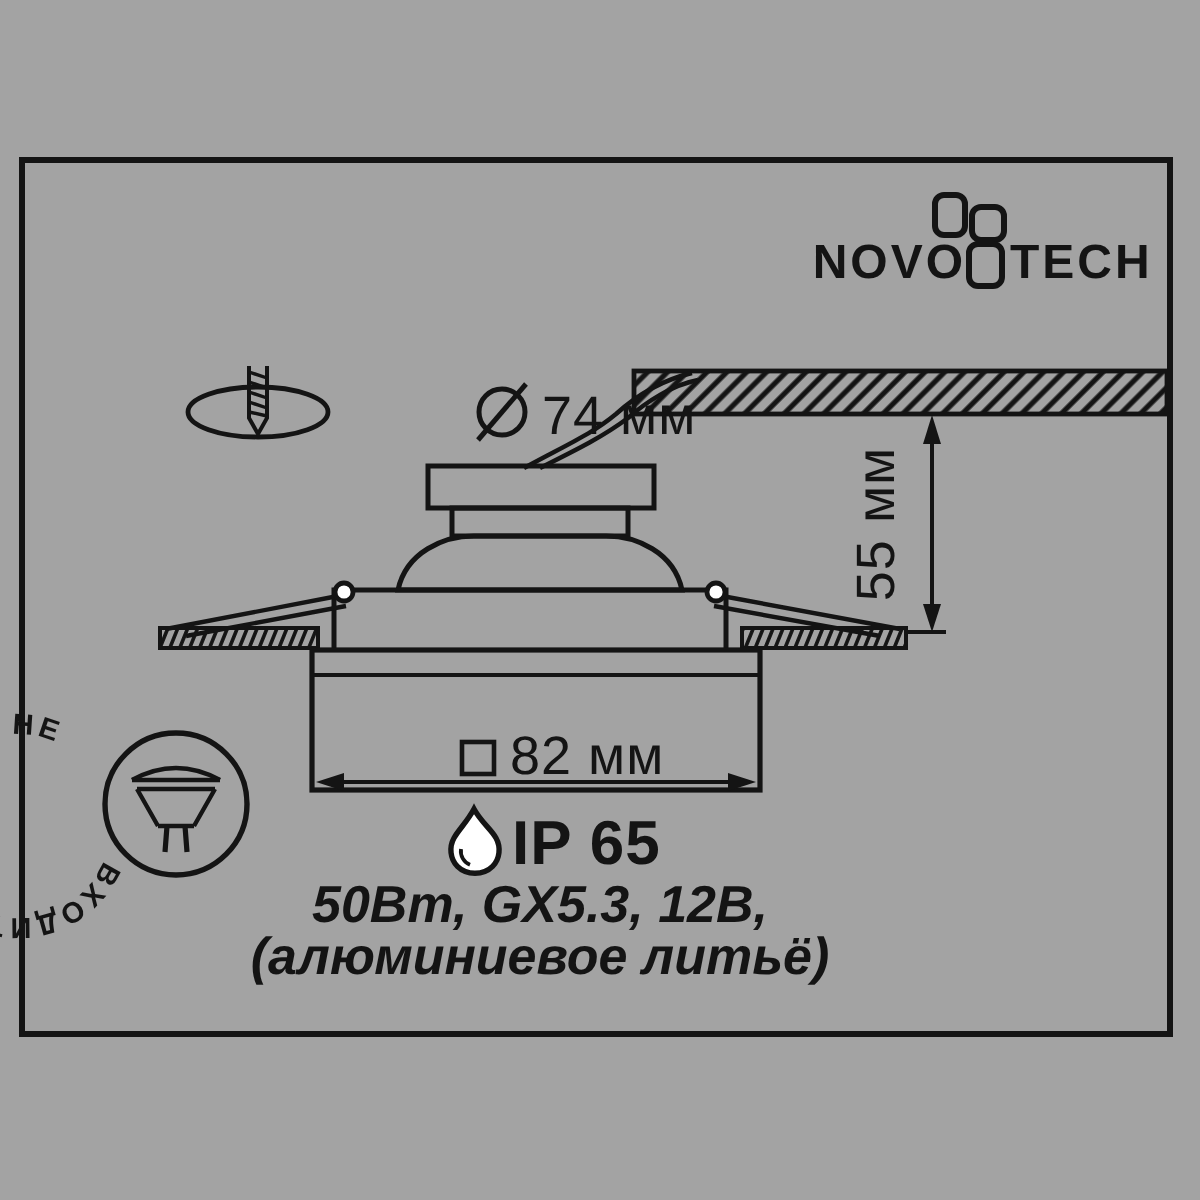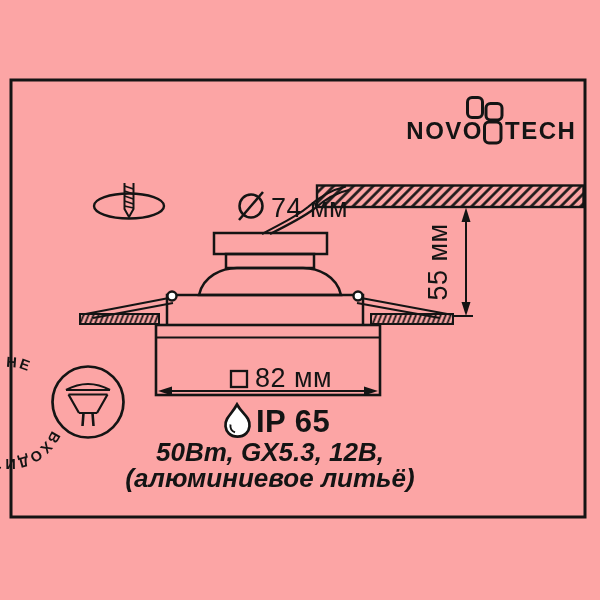--- a/index.html
+++ b/index.html
@@ -1,16 +1,16 @@
 <!DOCTYPE html>
 <html><head>
 <meta charset="utf-8">
 <style>
   html,body{margin:0;padding:0;background:#ffffff;}
-  .page{position:relative;width:600px;height:600px;background:#fca5a5;overflow:hidden;
+  .page{position:relative;width:600px;height:600px;background:#a3a3a3;overflow:hidden;
         font-family:"Liberation Sans", sans-serif;}
   svg text{fill:#141414;}
   .dim-text{font-size:27px;letter-spacing:0.5px;}
   .ip-text{font-size:31px;font-weight:bold;letter-spacing:0.5px;}
   .spec-text{font-size:26px;font-weight:bold;font-style:italic;}
   .logo-text{font-size:24px;font-weight:bold;letter-spacing:1.5px;}
   .stamp-text{font-size:14.5px;font-weight:bold;letter-spacing:1.8px;}
   .ink{stroke:#141414;fill:none;}
 </style>
 </head>

